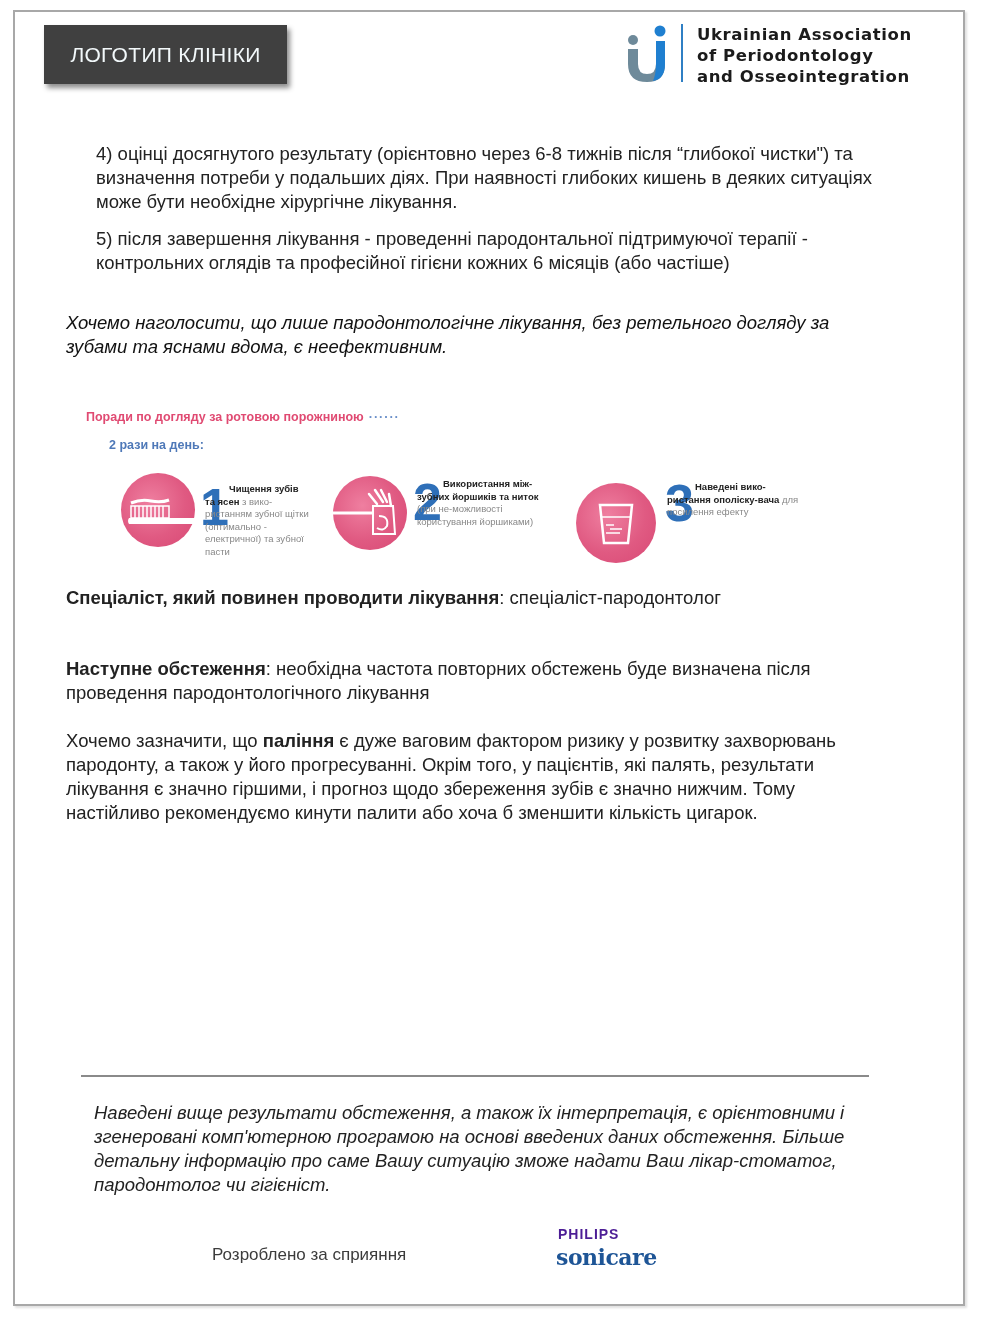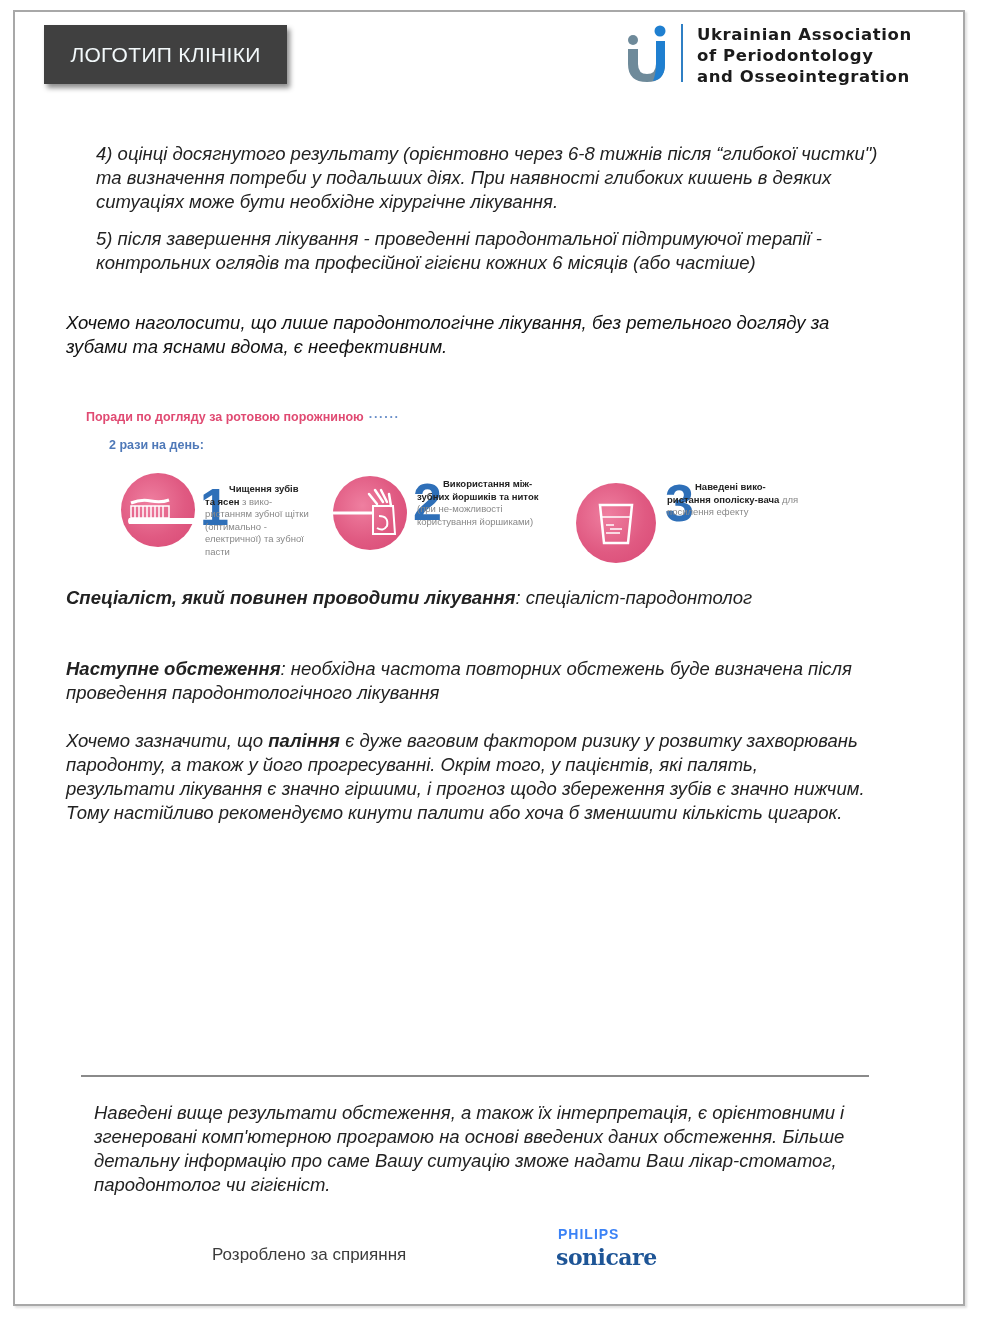--- a/index.html
+++ b/index.html
@@ -15,21 +15,21 @@
       box-shadow: 3px 4px 5px rgba(0,0,0,0.45);
       color: #f2f8fa; font-size: 21px; letter-spacing: 0.3px;
       display: flex; align-items: center; justify-content: center;
     }
     .assoc { position: absolute; left: 625px; top: 24px; height: 64px; display: flex; align-items: flex-start; }
     .assoc-mark { width: 44px; height: 60px; position: relative; }
     .assoc-divider { width: 2px; height: 58px; background: #2f7fc4; margin-left: 12px; margin-right: 14px; }
     .assoc-name { font-size: 16.5px; font-weight: bold; line-height: 21px; color: #1b1b1b; letter-spacing: 0.6px; font-family: "DejaVu Sans", sans-serif; }
     .assoc-name div { white-space: nowrap; }
 
-    .text { position: absolute; font-size: 18.5px; line-height: 24px; color: #222; font-style: italic; }
+    .text { position: absolute; font-size: 18.5px; line-height: 24px; color: #222; }
     .p4 { left: 96px; top: 142px; width: 800px; }
     .p5 { left: 96px; top: 227px; width: 800px; }
     .emph { left: 66px; top: 311px; width: 800px; font-weight: normal; font-style: italic; color: #111; }
 
     .tips-title { position: absolute; left: 86px; top: 410px; font-size: 12.5px; font-weight: bold; color: #e04a72; }
     .tips-dots { color: #6a8fc9; letter-spacing: 1px; margin-left: 5px; }
     .tips-sub { position: absolute; left: 109px; top: 438px; font-size: 12.5px; font-weight: bold; color: #4f79b8; }
 
     .tip-icon { position: absolute; width: 74px; height: 74px; border-radius: 50%;
       background: radial-gradient(circle at 40% 40%, #ef7fa0 0%, #e05a82 55%, #d84874 100%); }
@@ -38,21 +38,21 @@
     .tip-text b { color: #222; }
 
     .specialist { left: 66px; top: 586px; width: 840px; }
     .next { left: 66px; top: 657px; width: 840px; }
     .smoke { left: 66px; top: 729px; width: 800px; }
 
     .rule { position: absolute; left: 81px; top: 1075px; width: 788px; height: 2px; background: #8a8a8a; }
     .disclaimer { left: 66px; top: 1101px; width: 820px; font-style: italic; margin-left: 28px; }
 
     .sponsor { position: absolute; left: 212px; top: 1245px; font-size: 17px; color: #3c3c3c; }
-    .philips { position: absolute; left: 558px; top: 1226px; font-size: 14px; font-weight: bold; color: #3b82f6; letter-spacing: 1px; }
+    .philips { position: absolute; left: 558px; top: 1226px; font-size: 14px; font-weight: bold; color: #4c1d95; letter-spacing: 1px; }
     .sonicare { position: absolute; left: 556px; top: 1244px; font-size: 22px; font-weight: bold; color: #1e5596; font-family: "DejaVu Serif", serif; letter-spacing: -0.5px; }
   </style>
 </head>
 <body>
 
 <div class="page"></div>
 
 <div class="clinic-logo">
   <span>ЛОГОТИП КЛІНІКИ</span>
 </div>

